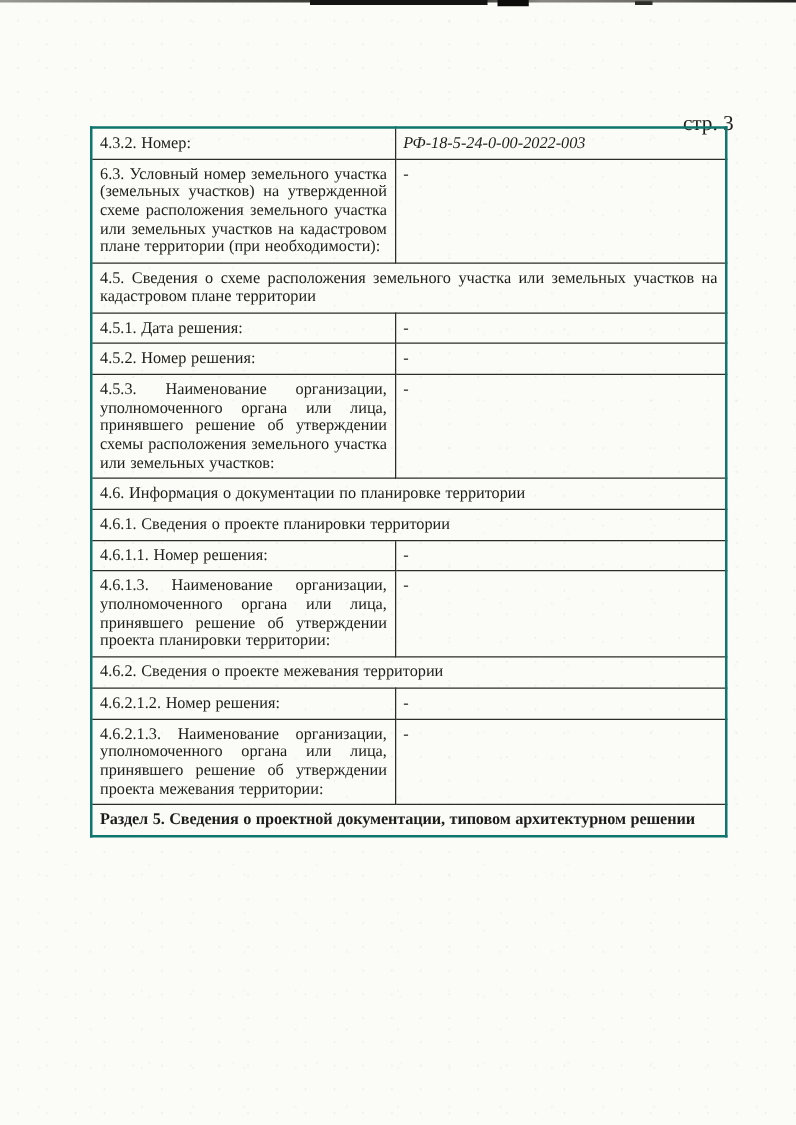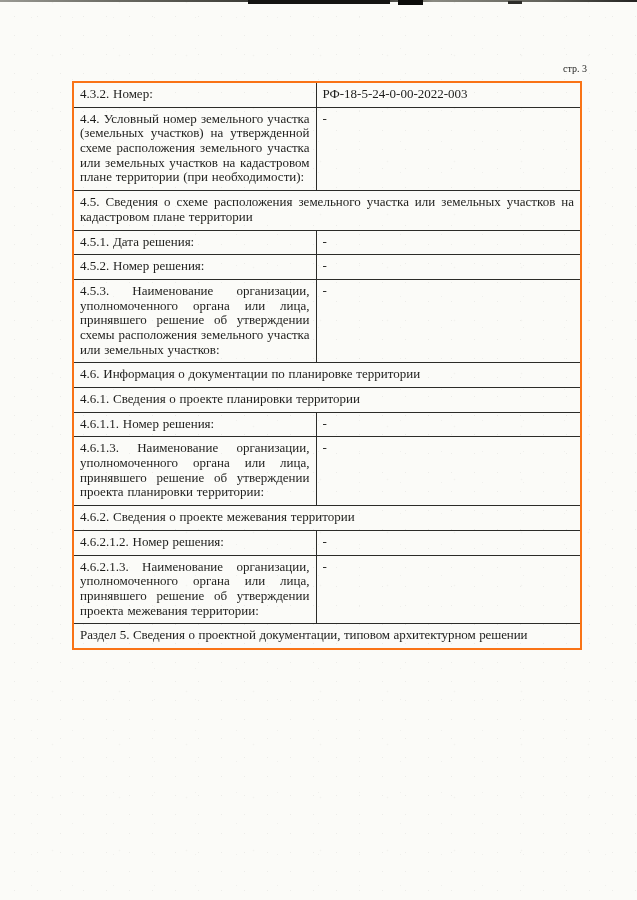--- a/index.html
+++ b/index.html
@@ -33,50 +33,50 @@
     position: absolute; top: 0; left: 398px; width: 25px; height: 5px;
     background: #0c0c0a;
   }
   .scan-top-dot {
     position: absolute; top: 1px; left: 508px; width: 14px; height: 3px;
     background: #2c2c28;
   }
 
   .page-number {
     position: absolute;
-    top: 64px;
+    top: 90px;
     right: 50px;
-    font-size: 10px;
+    font-size: 17px;
     line-height: 1;
   }
 
   table.doc-table {
     position: absolute;
     left: 72px;
-    top: 81px;
+    top: 101px;
     width: 508px;
     border-collapse: collapse;
     table-layout: fixed;
-    border: 2px solid #f97316;
+    border: 2px solid #0f766e;
   }
   .col-label { width: 243px; }
   .col-value { width: 265px; }
 
   table.doc-table td {
     border: 1.5px solid #2c2c29;
     vertical-align: top;
     padding: 4px 6px 5px 6px;
     font-size: 13px;
     line-height: 1.13;
     word-spacing: 0.5px;
   }
   td.cell-label   { text-align: justify; }
   td.cell-section { text-align: justify; }
-  td.cell-value.italic { }
-  td.bold { font-weight: normal; letter-spacing: -0.1px; margin-top: 28px; }
+  td.cell-value.italic { font-style: italic; }
+  td.bold { font-weight: bold; letter-spacing: -0.1px; margin-top: 28px; }
 </style>
 </head>
 <body>
 
 <div class="page">
   <div class="scan-top-thin"></div>
   <div class="scan-top-thick"></div>
   <div class="scan-top-dash"></div>
   <div class="scan-top-dot"></div>
 
@@ -86,21 +86,21 @@
     <colgroup>
       <col class="col-label">
       <col class="col-value">
     </colgroup>
     <tbody>
         <tr>
           <td class="cell-label">4.3.2. Номер:</td>
           <td class="cell-value italic">РФ-18-5-24-0-00-2022-003</td>
         </tr>
         <tr>
-          <td class="cell-label">4.4. Условный номер земельного участка (земельных участков) на утвержденной схеме расположения земельного участка или земельных участков на кадастровом плане территории (при необходимости):</td>
+          <td class="cell-label">6.3. Условный номер земельного участка (земельных участков) на утвержденной схеме расположения земельного участка или земельных участков на кадастровом плане территории (при необходимости):</td>
           <td class="cell-value">-</td>
         </tr>
         <tr>
           <td colspan="2" class="cell-section">4.5. Сведения о схеме расположения земельного участка или земельных участков на кадастровом плане территории</td>
         </tr>
         <tr>
           <td class="cell-label">4.5.1. Дата решения:</td>
           <td class="cell-value">-</td>
         </tr>
         <tr>

